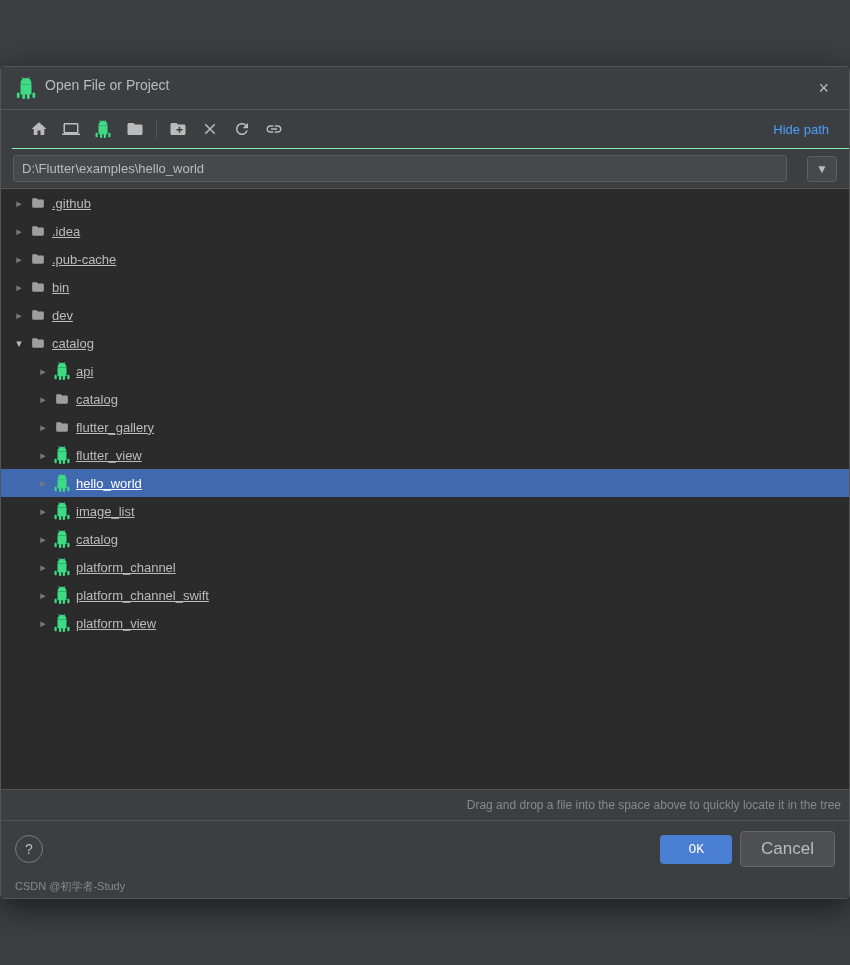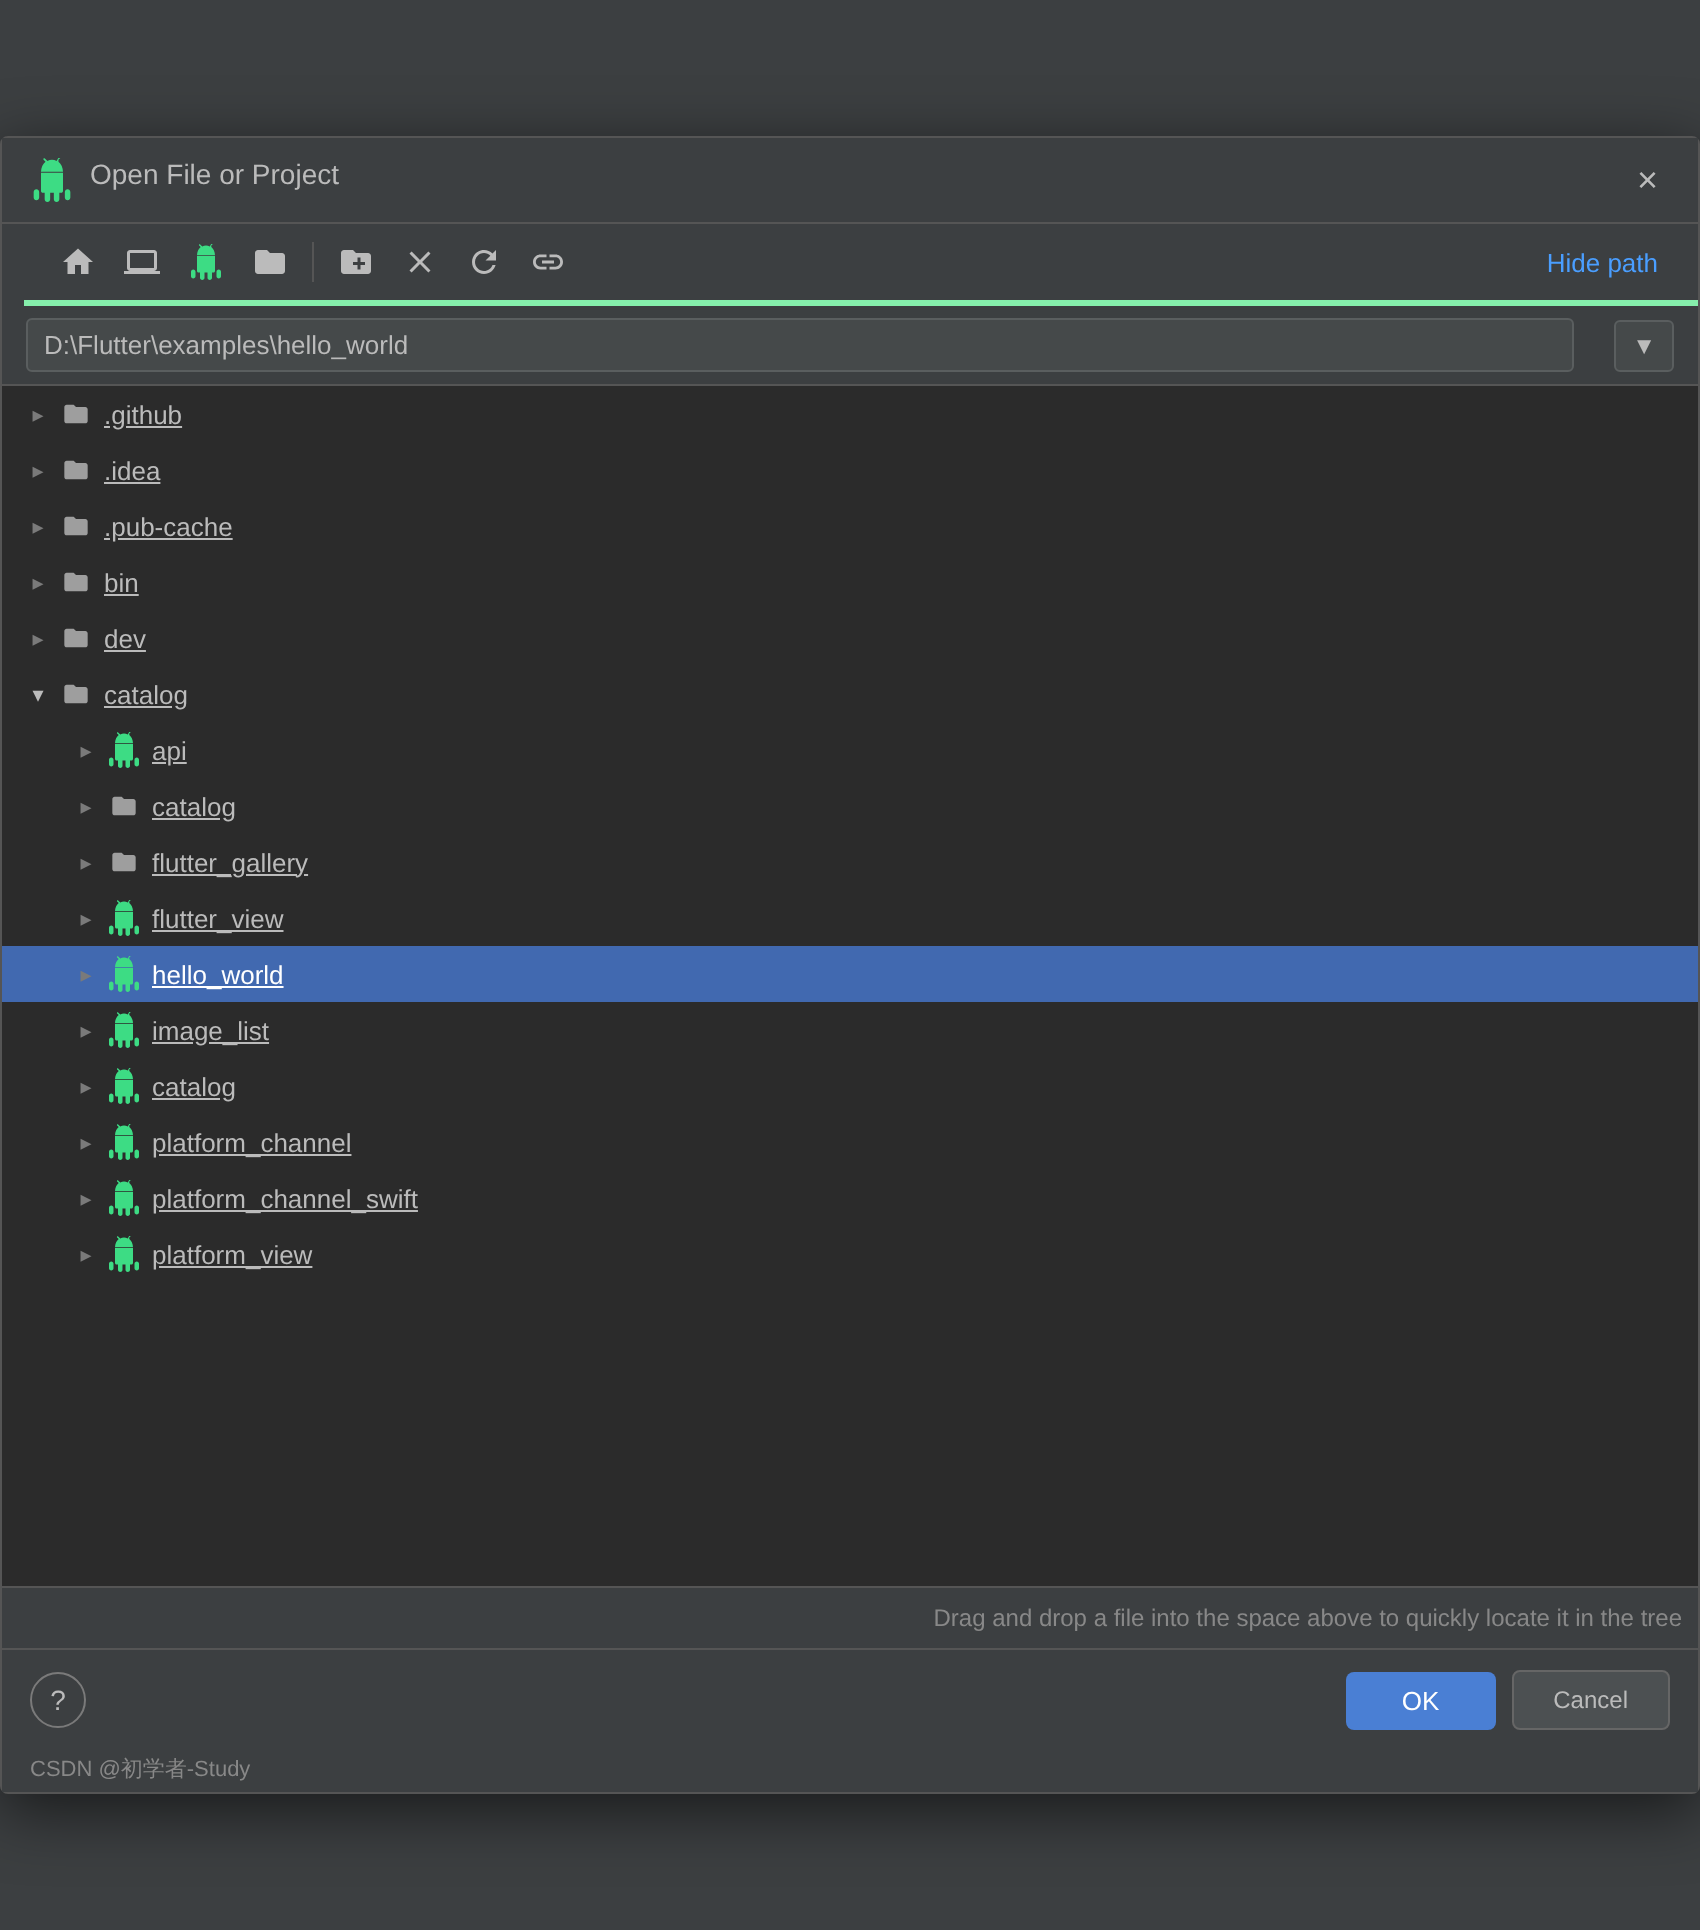--- a/index.html
+++ b/index.html
@@ -43,21 +43,21 @@
       line-height: 1;
       background: none;
       border: none;
       padding: 2px 6px;
     }
     .toolbar {
       background: #3c3f41;
       display: flex;
       align-items: center;
       padding: 6px 12px;
-      border-bottom: 3px solid #86efac;
+      border-bottom: 1px solid #86efac;
       gap: 2px;
       margin-left: 11px;
     }
     .tool-btn {
       background: none;
       border: none;
       cursor: pointer;
       padding: 4px 6px;
       border-radius: 3px;
       color: #bbbbbb;
@@ -174,27 +174,28 @@
       justify-content: center;
     }
     .ok-btn {
       background: #4a7fd4;
       border: none;
       border-radius: 4px;
       color: #ffffff;
       font-size: 13px;
       padding: 7px 28px;
       cursor: pointer;
+      font-family: Liberation Mono, monospace;
     }
     .cancel-btn {
       background: #4c5052;
       border: 1px solid #666;
       border-radius: 4px;
       color: #bbbbbb;
-      font-size: 12px;
+      font-size: 17px;
       padding: 7px 20px;
       cursor: pointer;
     }
     .watermark {
       color: #888;
       font-size: 11px;
       padding: 2px 14px 4px;
       background: #3c3f41;
     }
     

